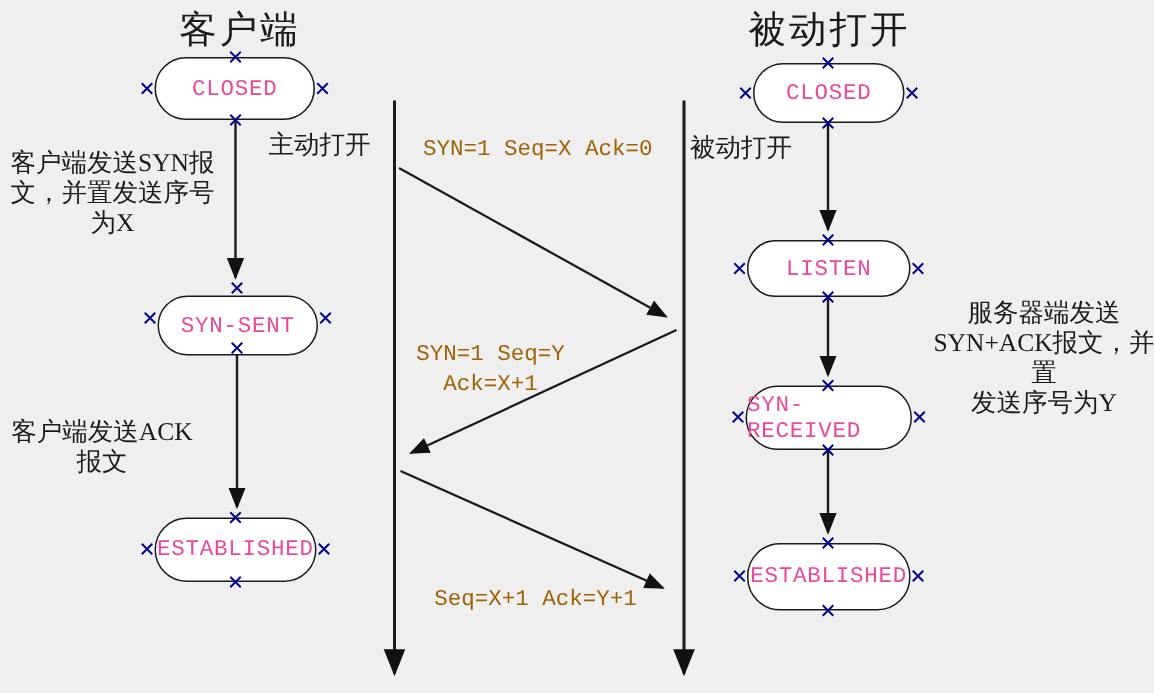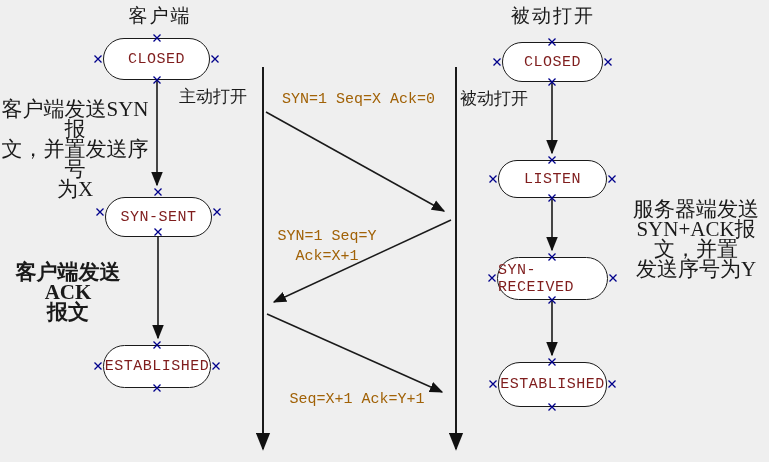--- a/index.html
+++ b/index.html
@@ -8,26 +8,26 @@
     font-family:"Liberation Serif","DejaVu Serif",serif; color:#1a1a1a; overflow:hidden;
   }
   svg.layer {position:absolute; left:0; top:0; pointer-events:none;}
   #lines-layer {z-index:1;}
   #points-layer {z-index:3;}
   .state {
     position:absolute; z-index:2; box-sizing:border-box;
     background:#ffffff; border:1.6px solid #1a1a1a; border-radius:22px;
     display:flex; align-items:center; justify-content:center;
     font-family:"Liberation Mono","DejaVu Sans Mono",monospace;
-    font-size:15px; color:#7f1d1d; letter-spacing:0.5px;
+    font-size:15px; color:#ec4899; letter-spacing:0.5px;
   }
   .txt {position:absolute; z-index:4; white-space:pre-line;}
-  .title {font-size:19px; letter-spacing:2px; text-align:center;}
+  .title {font-size:25px; letter-spacing:2px; text-align:center;}
   .open-label {font-size:17px; white-space:nowrap;}
-  .note {font-size:21px; line-height:20px; text-align:center;}
+  .note {font-size:17px; line-height:20px; text-align:center;}
   .msg {
     font-family:"Liberation Mono","DejaVu Sans Mono",monospace;
     font-size:15px; line-height:20px; text-align:center; color:#a16207;
   }
 </style>
 </head>
 <body>
 
 <div class="stage">
 
@@ -120,21 +120,21 @@
 
   <div class="txt title" style="left:105px; top:3px; width:110px;">客户端</div>
   <div class="txt title" style="left:498px; top:3px; width:110px;">被动打开</div>
 
   <div class="txt open-label" style="left:179px; top:85px;">主动打开</div>
   <div class="txt open-label" style="left:460px; top:87px;">被动打开</div>
 
   <div class="txt note" style="left:0px;   top:99px;  width:150px;">客户端发送SYN报
 文，并置发送序号
 为X</div>
-  <div class="txt note" style="left:0px;   top:262px; width:136px;font-weight:bold;">客户端发送ACK
+  <div class="txt note" style="left:0px;   top:278px; width:136px;">客户端发送ACK
 报文</div>
   <div class="txt note" style="left:617px; top:199px; width:158px;">服务器端发送
 SYN+ACK报文，并置
 发送序号为Y</div>
 
   <div class="txt msg" style="left:281px; top:90px;  width:155px;">SYN=1 Seq=X Ack=0</div>
   <div class="txt msg" style="left:258px; top:227px; width:138px;">SYN=1 Seq=Y
 Ack=X+1</div>
   <div class="txt msg" style="left:283px; top:390px; width:148px;">Seq=X+1 Ack=Y+1</div>
 

